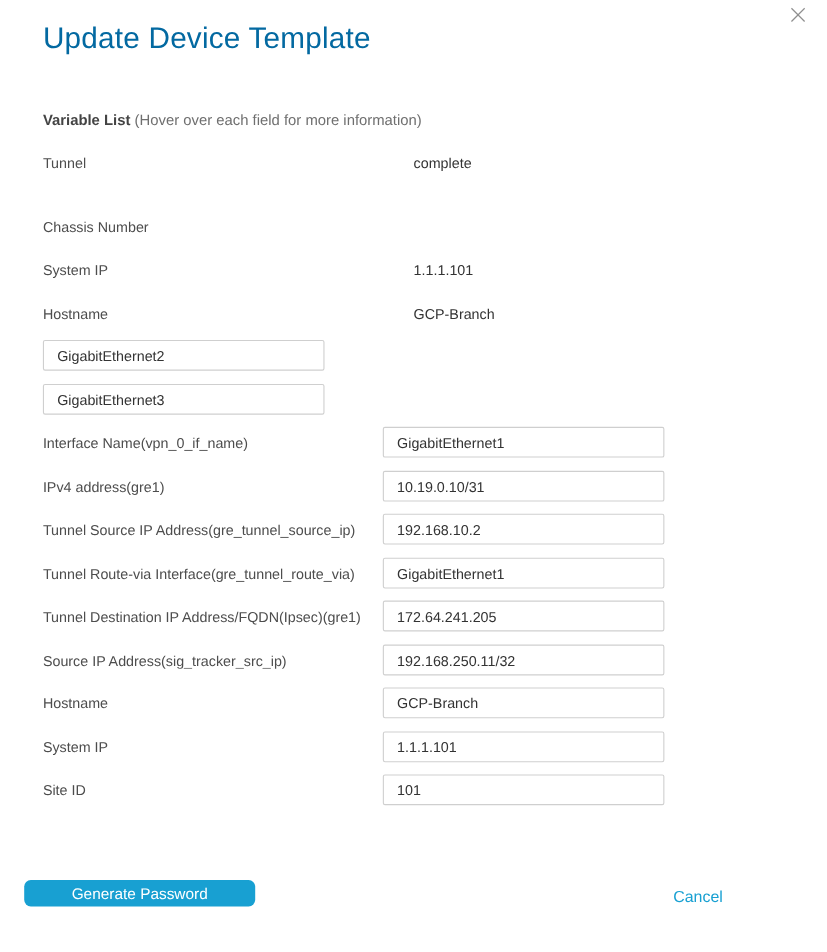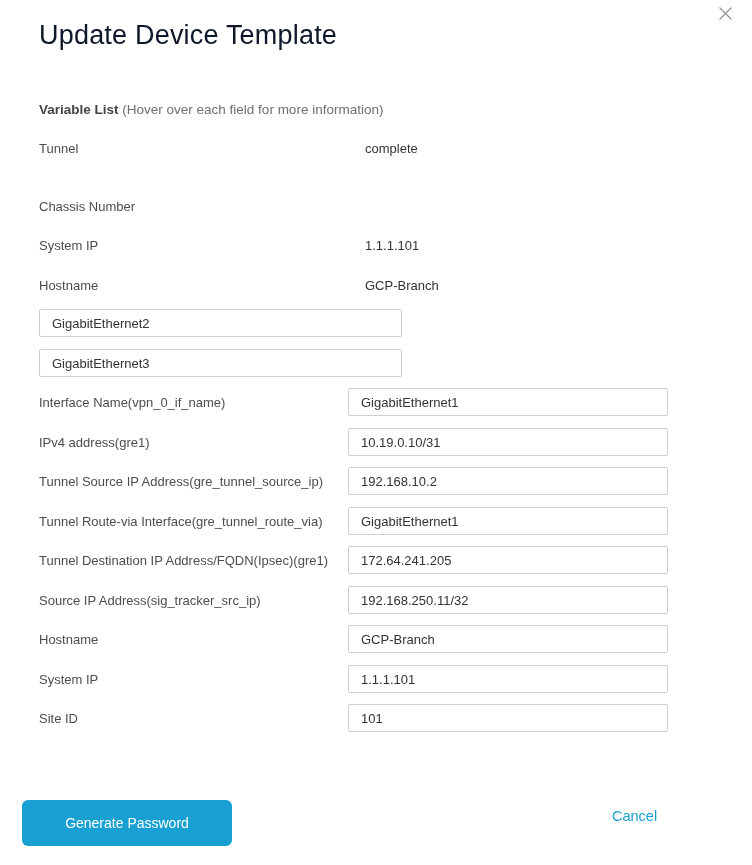--- a/index.html
+++ b/index.html
@@ -28,21 +28,21 @@
     display: flex;
     align-items: center;
     justify-content: center;
   }
   .page-title {
     position: absolute;
     left: 39px;
     top: 20px;
     font-size: 27px;
     font-weight: 400;
-    color: #0f172a;
+    color: #0369a1;
     letter-spacing: 0.2px;
   }
   .section-header {
     position: absolute;
     left: 39px;
     top: 102px;
     font-size: 13.5px;
     color: #6f6f6f;
   }
   .section-header .section-title {
@@ -62,39 +62,39 @@
     width: 309px;
     min-width: 309px;
     font-size: 13px;
     color: #4d4d4d;
     white-space: nowrap;
     overflow: hidden;
   }
   .field-value-static {
     font-size: 13px;
     color: #333;
-    margin-left: 17px;
+    margin-left: 28px;
     white-space: nowrap;
   }
   .field-input {
-    width: 363px;
+    width: 256px;
     height: 28px;
     border: 1px solid #cfcfcf;
     border-radius: 2px;
     background: #fff;
     padding: 0 12px;
     font-family: "Liberation Sans", "DejaVu Sans", sans-serif;
     font-size: 13px;
     color: #333;
     outline: none;
   }
   .btn {
     position: absolute;
     top: 800px;
-    height: 46px;
+    height: 24px;
     border: none;
     border-radius: 6px;
     background: #18a0d2;
     color: #ffffff;
     font-family: "Liberation Sans", "DejaVu Sans", sans-serif;
     font-size: 14px;
     cursor: pointer;
   }
   .btn-generate { left: 22px; width: 210px; }
   .btn-update { left: 432px; width: 126px; }

